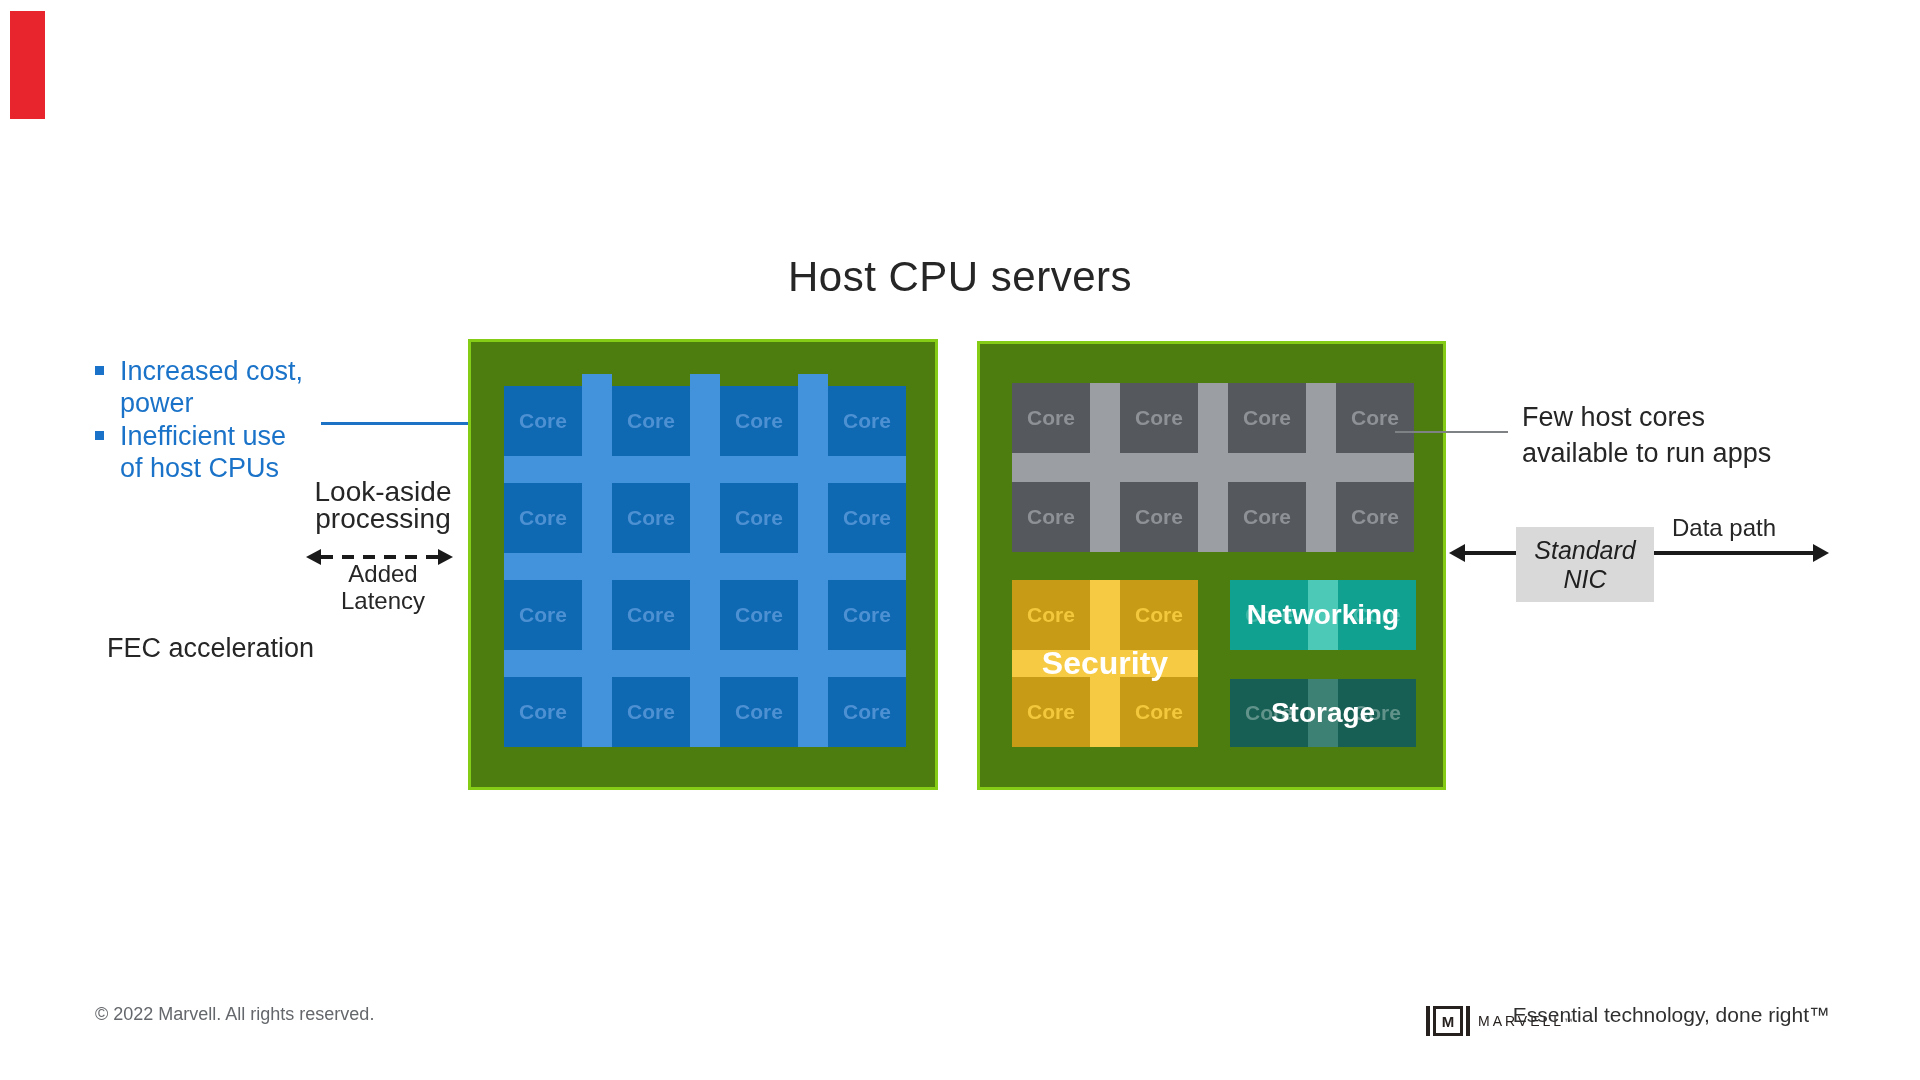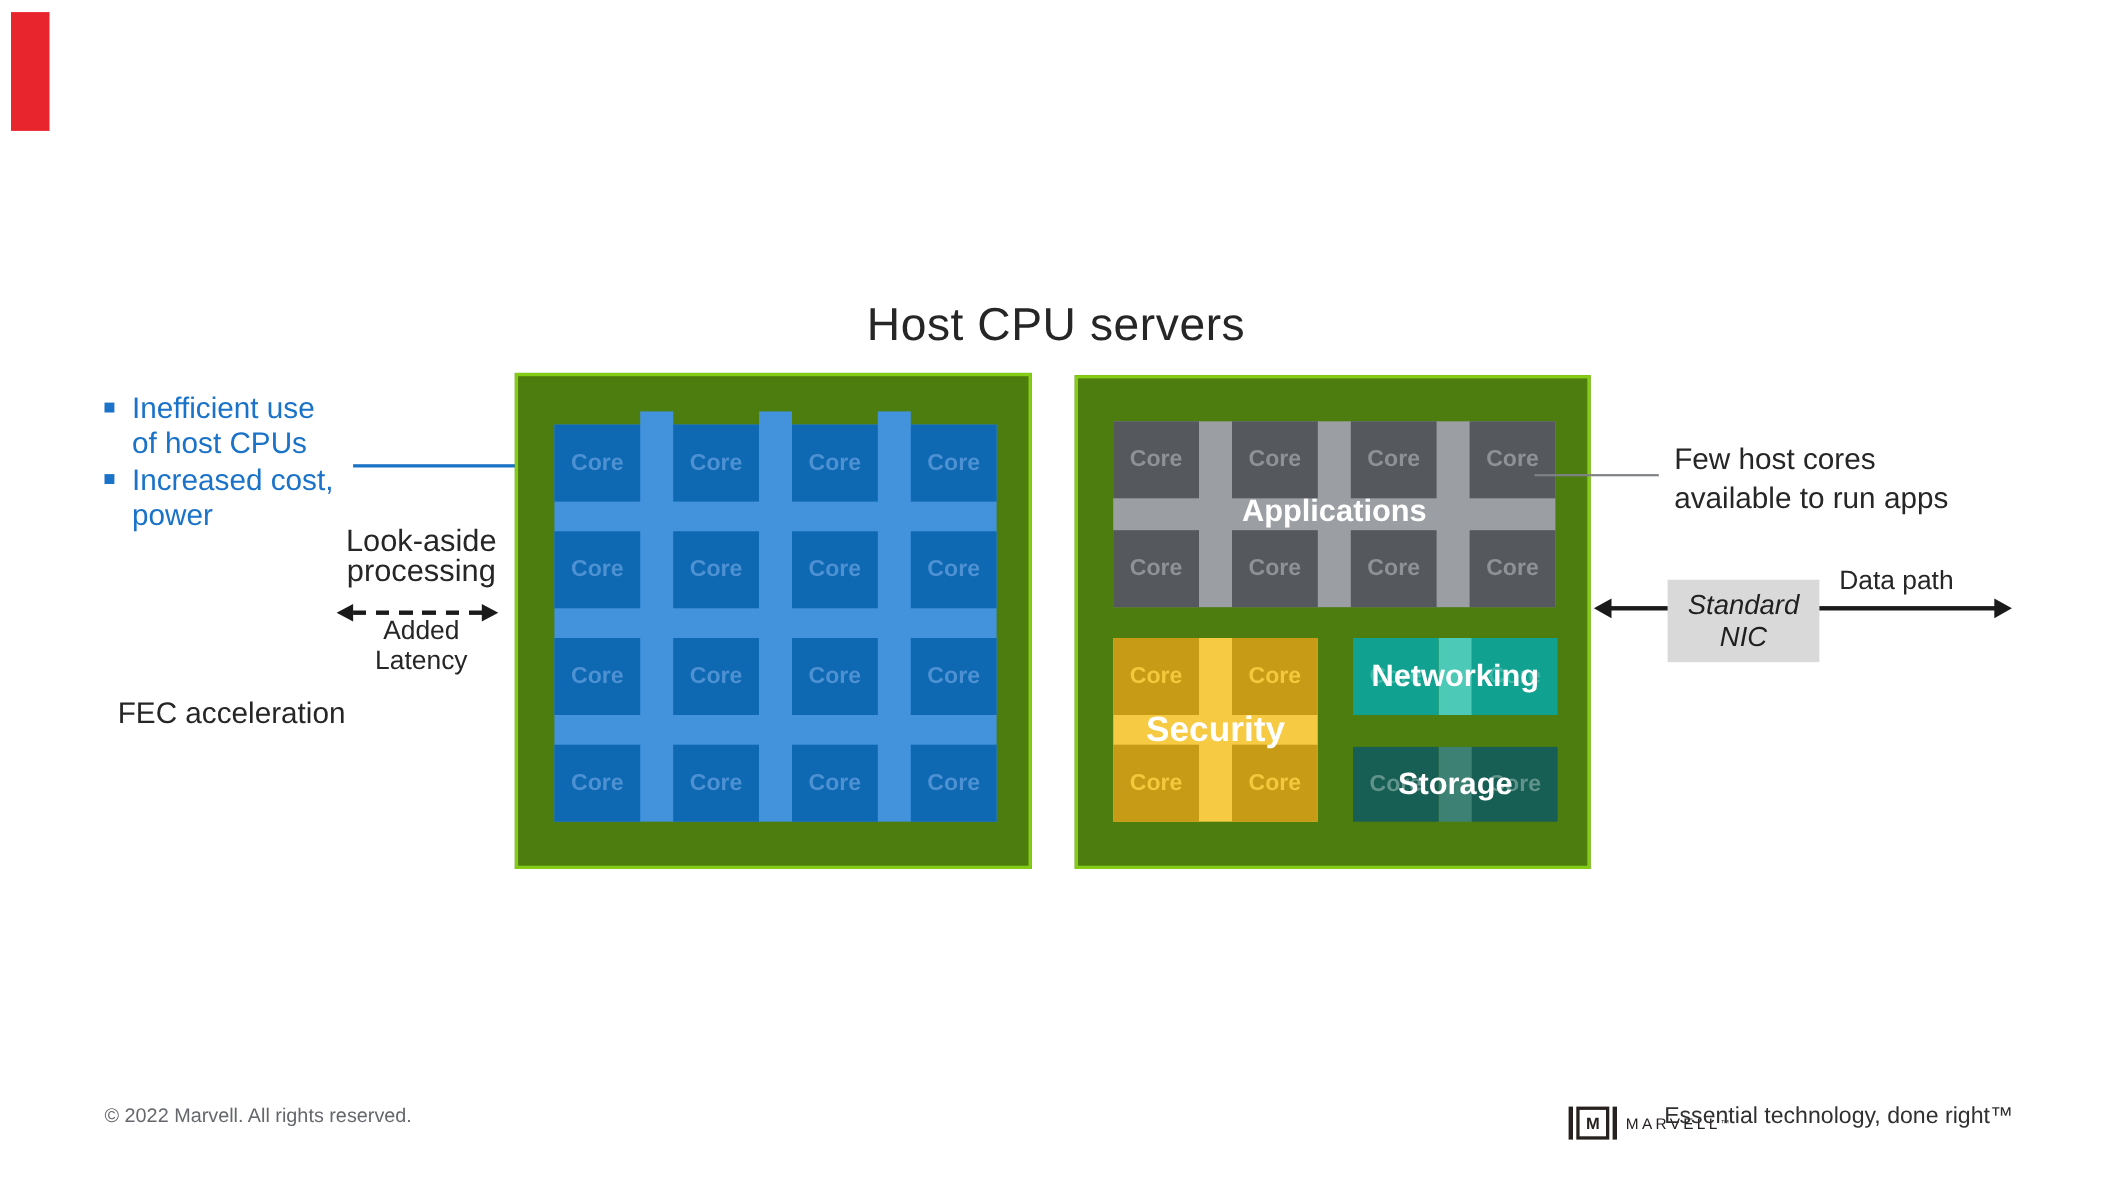--- a/index.html
+++ b/index.html
@@ -5,21 +5,21 @@
   html,body{margin:0;padding:0;background:#ffffff;}
   #stage{position:relative;width:1920px;height:1080px;background:#ffffff;overflow:hidden;
          font-family:"Liberation Sans","DejaVu Sans",sans-serif;color:#262626;}
   .abs{position:absolute;}
   .pre{white-space:pre-line;}
 
   
   #accent-bar{left:10px;top:11px;width:35px;height:108px;}
 
   
-  #title{left:0;top:253px;width:1920px;text-align:center;font-size:42px;font-weight:500;letter-spacing:.5px;margin-top:18px;}
+  #title{left:0;top:253px;width:1920px;text-align:center;font-size:42px;font-weight:500;letter-spacing:.5px;}
 
   
   #bullets{left:93px;top:355px;font-size:27px;line-height:32px;font-weight:500;}
   .bullet-item{display:flex;margin-bottom:1px;}
   .bullet-sq{width:9px;height:9px;margin:11px 16px 0 2px;flex:0 0 9px;}
 
   
   #blue-line{left:321px;top:422px;width:192px;height:3px;}
   #gray-line{left:1395px;top:431px;width:113px;height:2px;background:#7f8284;}
 
@@ -89,27 +89,27 @@
 
 <div id="stage">
 
   <div id="accent-bar" class="abs" style="background: rgb(232, 36, 44);"></div>
 
   <div id="title" class="abs">Host CPU servers</div>
 
   <div id="bullets" class="abs" style="color: rgb(26, 115, 200);">
     <div class="bullet-item">
       <span class="bullet-sq" style="background: rgb(26, 115, 200);"></span>
+      <span class="pre">Increased cost,
+power</span>
+    </div>
+    <div class="bullet-item">
+      <span class="bullet-sq" style="background: rgb(26, 115, 200);"></span>
       <span class="pre">Inefficient use
 of host CPUs</span>
-    </div>
-    <div class="bullet-item">
-      <span class="bullet-sq" style="background: rgb(26, 115, 200);"></span>
-      <span class="pre">Increased cost,
-power</span>
     </div>
   </div>
 
   <div id="blue-line" class="abs" style="background: rgb(28, 114, 196);"></div>
 
   <div id="lookaside" class="abs pre">Look-aside
 processing</div>
 
   <div class="abs dash-shaft"></div>
   <div id="dash-head-l" class="abs tri"></div>
@@ -151,21 +151,20 @@
     <div id="apps-grid" class="abs core-grid" style="background: rgb(155, 158, 162);">
         <div class="core-tile" style="background: rgb(85, 88, 93); color: rgb(142, 145, 149);">Core</div>
         <div class="core-tile" style="background: rgb(85, 88, 93); color: rgb(142, 145, 149);">Core</div>
         <div class="core-tile" style="background: rgb(85, 88, 93); color: rgb(142, 145, 149);">Core</div>
         <div class="core-tile" style="background: rgb(85, 88, 93); color: rgb(142, 145, 149);">Core</div>
         <div class="core-tile" style="background: rgb(85, 88, 93); color: rgb(142, 145, 149);">Core</div>
         <div class="core-tile" style="background: rgb(85, 88, 93); color: rgb(142, 145, 149);">Core</div>
         <div class="core-tile" style="background: rgb(85, 88, 93); color: rgb(142, 145, 149);">Core</div>
         <div class="core-tile" style="background: rgb(85, 88, 93); color: rgb(142, 145, 149);">Core</div>
       </div>
-    <div id="apps-label" class="abs">Applications</div>
 
     <div id="security-grid" class="abs core-grid" style="background: rgb(247, 202, 67);">
         <div class="core-tile" style="background: rgb(200, 155, 22); color: rgb(243, 200, 60);">Core</div>
         <div class="core-tile" style="background: rgb(200, 155, 22); color: rgb(243, 200, 60);">Core</div>
         <div class="core-tile" style="background: rgb(200, 155, 22); color: rgb(243, 200, 60);">Core</div>
         <div class="core-tile" style="background: rgb(200, 155, 22); color: rgb(243, 200, 60);">Core</div>
       </div>
     <div id="security-label" class="abs">Security</div>
 
     <div id="networking-strip" class="abs strip">

